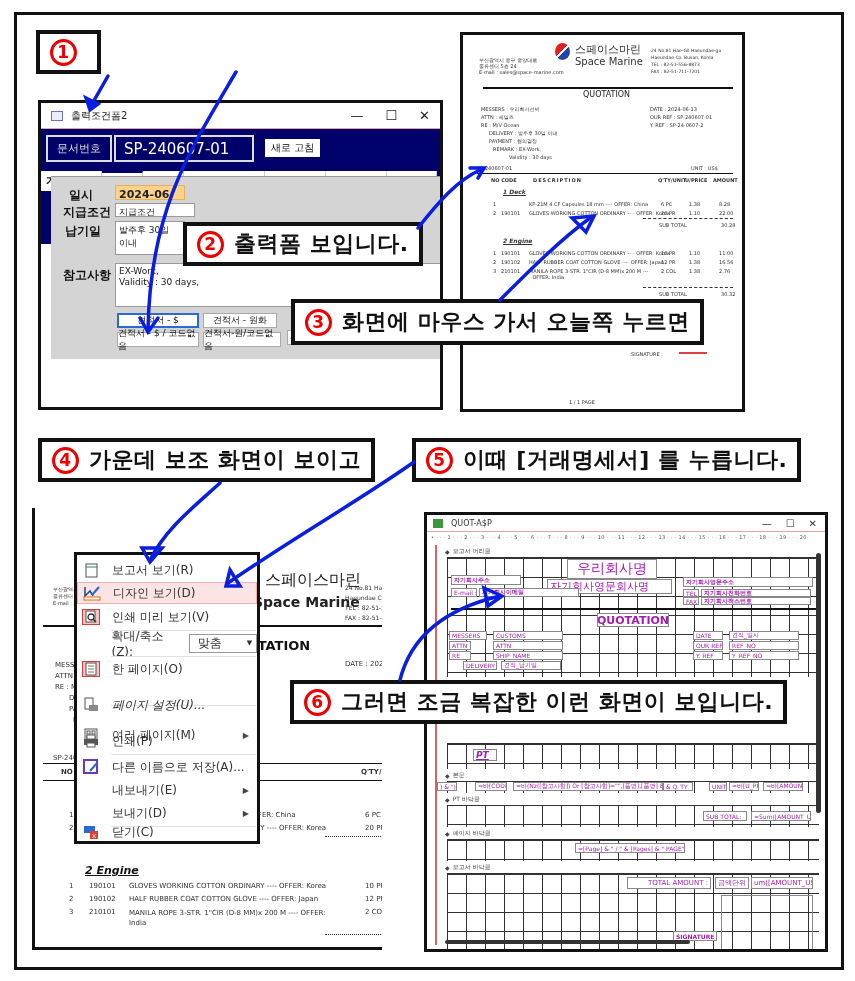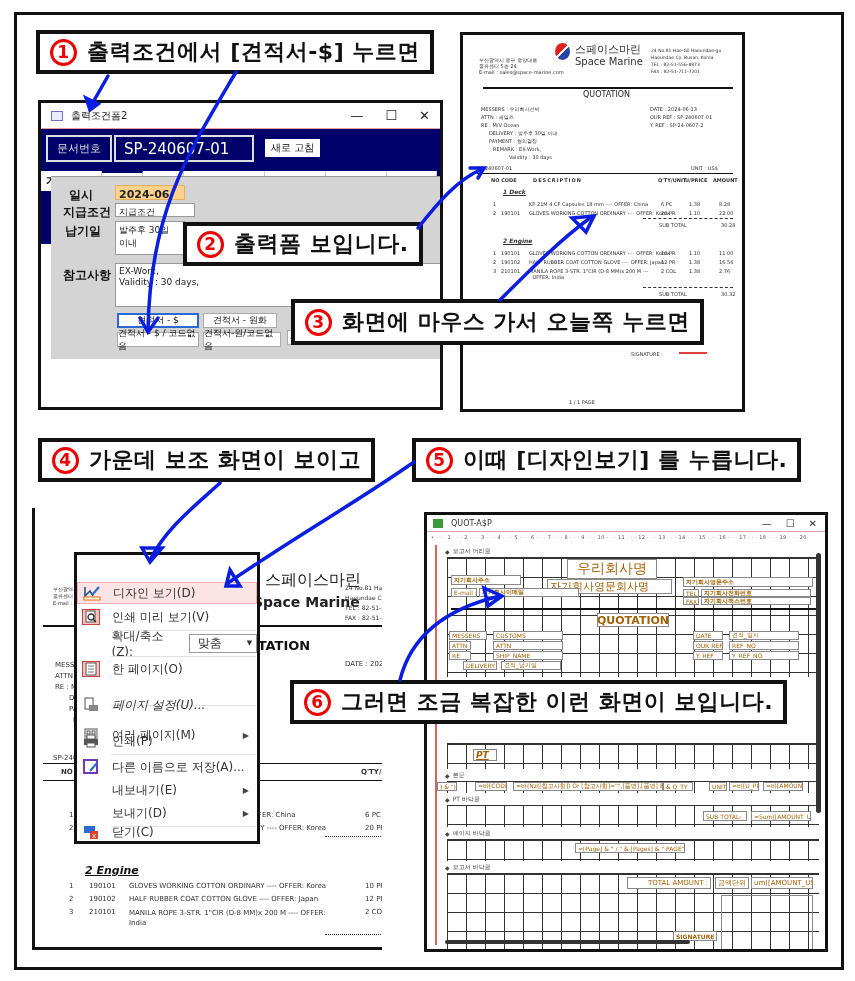--- a/index.html
+++ b/index.html
@@ -50,50 +50,49 @@
   
   .win2 { position: absolute; left: 424px; top: 512px; width: 404px; height: 440px; border: 3px solid #111; background: #fff; overflow: hidden; }
   .win2 .titlebar { height: 17px; display: flex; align-items: center; font-size: 8px; padding-left: 6px; border-bottom: 1px solid #e8a0a0; color: #333; }
   .win2 .titlebar .ticon { width: 10px; height: 9px; background: #3a9a3a; margin-right: 8px; }
   .win2 .titlebar .tb-btns { margin-left: auto; display: flex; gap: 14px; padding-right: 8px; font-size: 10px; }
   .ruler { position: absolute; left: 4px; top: 19px; width: 386px; height: 10px; font-size: 5px; color: #555; white-space: nowrap; overflow: hidden; letter-spacing: 0.3px; }
   .canvas { position: absolute; left: 8px; top: 30px; width: 384px; height: 400px; border-left: 2px solid #e06060; }
   .grid { background-image: linear-gradient(to right, #333 1px, transparent 1px), linear-gradient(to bottom, #333 1px, transparent 1px); background-size: 19px 19px; }
   .sect { position: absolute; left: 2px; width: 380px; height: 12px; font-size: 6px; color: #444; display: flex; align-items: center; padding-left: 6px; background: #fff; }
   .gband { position: absolute; left: 10px; width: 372px; }
-  .ctl { position: absolute; background: #fff; border: 1px solid #888; font-size: 6px; color: #a16207; white-space: nowrap; overflow: hidden; display: flex; align-items: center; padding: 0 2px; }
+  .ctl { position: absolute; background: #fff; border: 1px solid #888; font-size: 6px; color: #a21caf; white-space: nowrap; overflow: hidden; display: flex; align-items: center; padding: 0 2px; }
   .vscroll { position: absolute; right: 3px; top: 30px; width: 7px; height: 400px; }
   .vscroll .thumb { position: absolute; left: 1px; top: 8px; width: 5px; height: 260px; background: #333; border-radius: 3px; }
   .hscroll { position: absolute; left: 10px; bottom: 4px; width: 380px; height: 6px; }
   .hscroll .thumb { position: absolute; left: 8px; top: 1px; width: 245px; height: 4px; background: #333; border-radius: 2px; }
 </style>
 </head>
 <body>
 
 <div class="frame"></div>
 
 <div class="callout" style="left:36px;top:30px;height:44px;">
   <span class="circ">1</span>
-  <span>출력조건에서 [견적서-$] 누르면</span>
 </div>
 <div class="callout" style="left:183px;top:222px;height:44px;">
   <span class="circ">2</span>
   <span>출력폼 보입니다.</span>
 </div>
 <div class="callout" style="left:291px;top:299px;height:46px;">
   <span class="circ">3</span>
   <span>화면에 마우스 가서 오늘쪽 누르면</span>
 </div>
 <div class="callout" style="left:38px;top:438px;height:44px;">
   <span class="circ">4</span>
   <span>가운데 보조 화면이 보이고</span>
 </div>
 <div class="callout" style="left:412px;top:438px;height:44px;">
   <span class="circ">5</span>
-  <span>이때 [디자인보기] 를 누릅니다.</span>
+  <span>이때 [거래명세서] 를 누릅니다.</span>
 </div>
 <div class="callout" style="left:290px;top:680px;height:44px;">
   <span class="circ">6</span>
   <span>그러면 조금 복잡한 이런 화면이 보입니다.</span>
 </div>
 
 <div class="win1">
   <div class="titlebar">
     <span class="ticon"></span>
     <span>출력조건폼2</span>
@@ -288,20 +287,29 @@
   <div class="row" style="left:34px;top:400px;">
     <span>3</span>
     <span style="position:absolute;left:20px;">210101</span>
     <span style="position:absolute;left:60px;width:210px;white-space:normal;line-height:10px;">MANILA ROPE 3-STR. 1"CIR (D-8 MM)x 200 M ---- OFFER: India</span>
     <span style="position:absolute;left:296px;">2 COL</span>
   </div>
   <div class="dashed" style="left:290px;top:426px;width:56px;border-top-style:dotted;"></div>
 </div>
 
 <div class="menu">
+  <div class="mi" style="top:4px;">
+    <span class="mic">
+        <svg width="13" height="15">
+          <rect x="1" y="1" width="11" height="13" fill="#fff" stroke="#555"></rect>
+          <line x1="1" y1="4" x2="12" y2="4" stroke="#2a8a5a"></line>
+        </svg>
+      </span>
+    <span>보고서 보기(R)</span>
+  </div>
   <div class="mi" style="top:51px;">
     <span class="mic" style="background:#f4c4c4;border:1px solid #d04040;">
         <svg width="14" height="14">
           <rect x="2" y="1" width="9" height="11" fill="#fff" stroke="#555"></rect>
           <circle cx="7" cy="7" r="3" fill="none" stroke="#333" stroke-width="1.3"></circle>
           <line x1="9" y1="9" x2="12" y2="12" stroke="#333" stroke-width="1.5"></line>
         </svg>
       </span>
     <span>인쇄 미리 보기(V)</span>
   </div>

